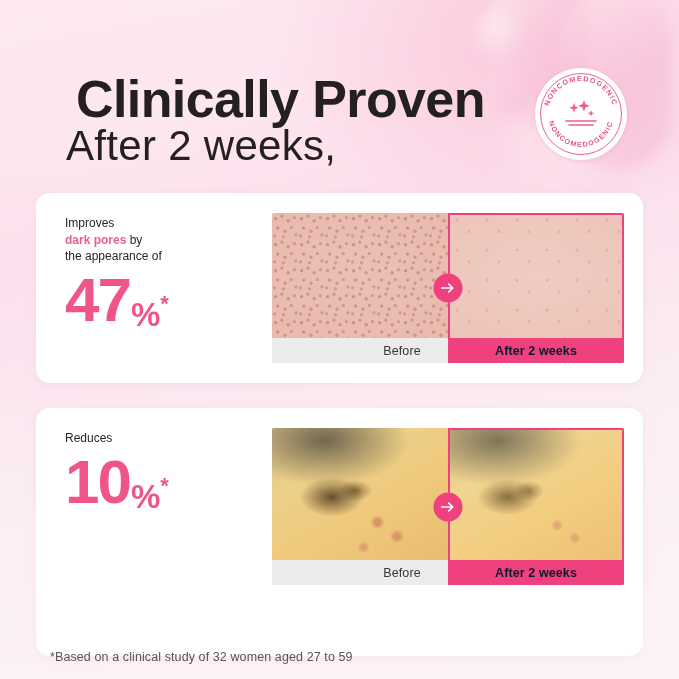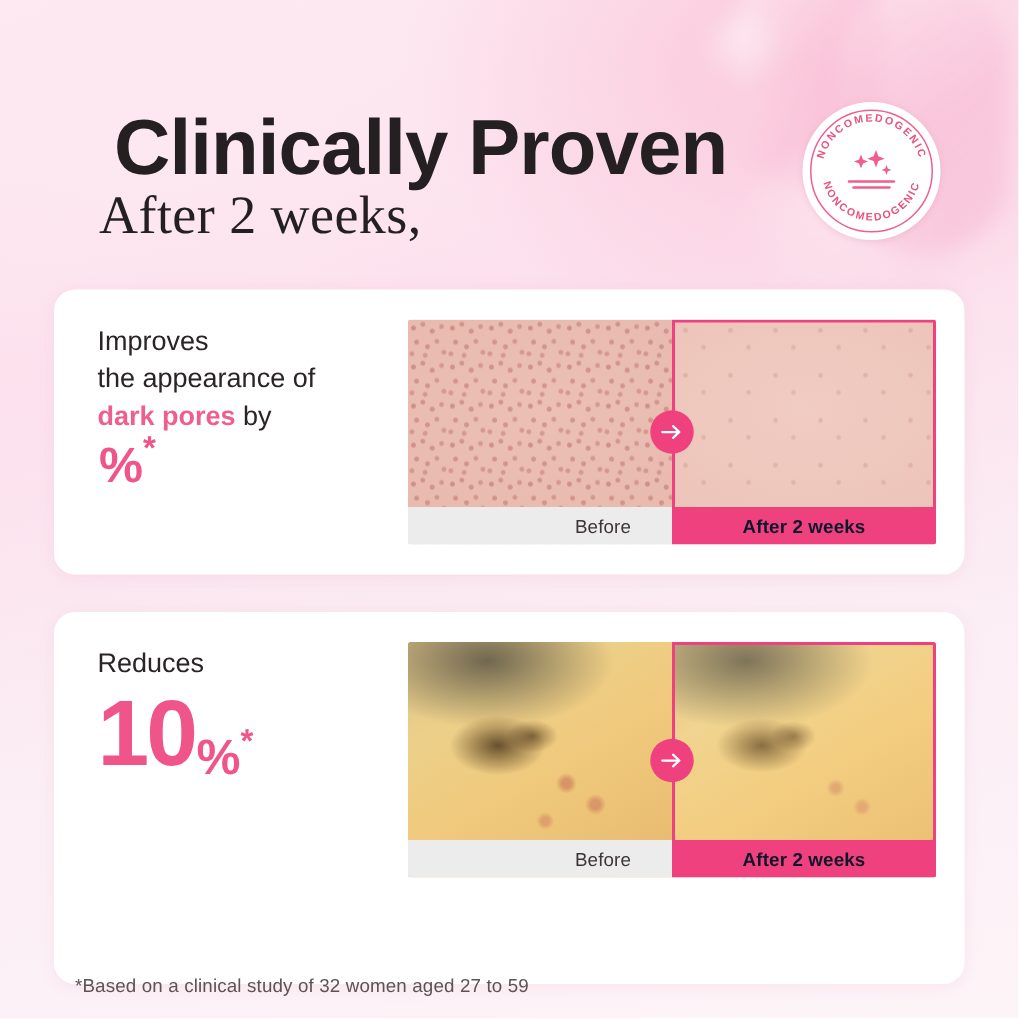--- a/index.html
+++ b/index.html
@@ -62,22 +62,22 @@
     font-size: 52px;
     line-height: 1.05;
     font-weight: 700;
     letter-spacing: -0.6px;
     color: #241f20;
   }
   .subtitle {
     position: absolute;
     left: 66px;
     top: 122px;
-    font-family: Liberation Serif, serif;
-    font-size: 36px;
+    font-family: Liberation Sans, sans-serif;
+    font-size: 42px;
     color: #241f20;
     letter-spacing: .3px;
   }
 
   
   .seal {
     position: absolute;
     right: 52px;
     top: 68px;
     width: 92px;
@@ -128,21 +128,21 @@
   .card-1 { top: 193px; height: 190px; }
   .card-2 { top: 408px; height: 248px; }
 
   .card-text {
     position: absolute;
     left: 29px;
     top: 22px;
     width: 215px;
   }
   .stat-lines {
-    font-size: 18px;
+    font-size: 12px;
     line-height: 1.38;
     color: #2b2426;
     font-weight: 400;
   }
   .hl {
     color: #ef5e8c;
     font-weight: 600;
   }
   .bignum {
     margin-top: 4px;
@@ -331,24 +331,25 @@
           <path d="M31 14 l.9 2.4 2.4 .9 -2.4 .9 -.9 2.4 -.9 -2.4 -2.4 -.9 2.4 -.9 z"></path>
         </g>
       </svg>
     </div>
   </div>
 
   <div class="card card-1">
     <div class="card-text">
       <div class="stat-lines">
         <div>Improves</div>
+        <div><span class="hl">dark pores</span><span> by</span></div>
         <div>the appearance of</div>
-        <div><span class="hl">dark pores</span><span> by</span></div>
       </div>
       <div class="bignum">
+        <span class="num">47</span>
         <span class="pct">%</span>
         <span class="ast">*</span>
       </div>
     </div>
 
     <div class="compare">
       <div class="half left">
         <div class="skin-before"></div>
         <div class="labelbar before">Before</div>
       </div>

